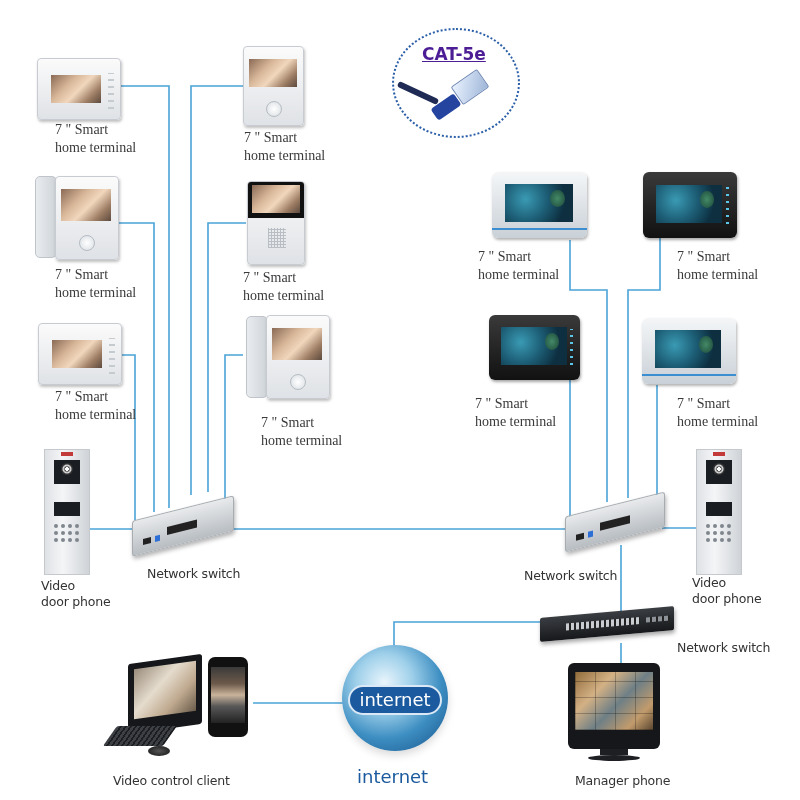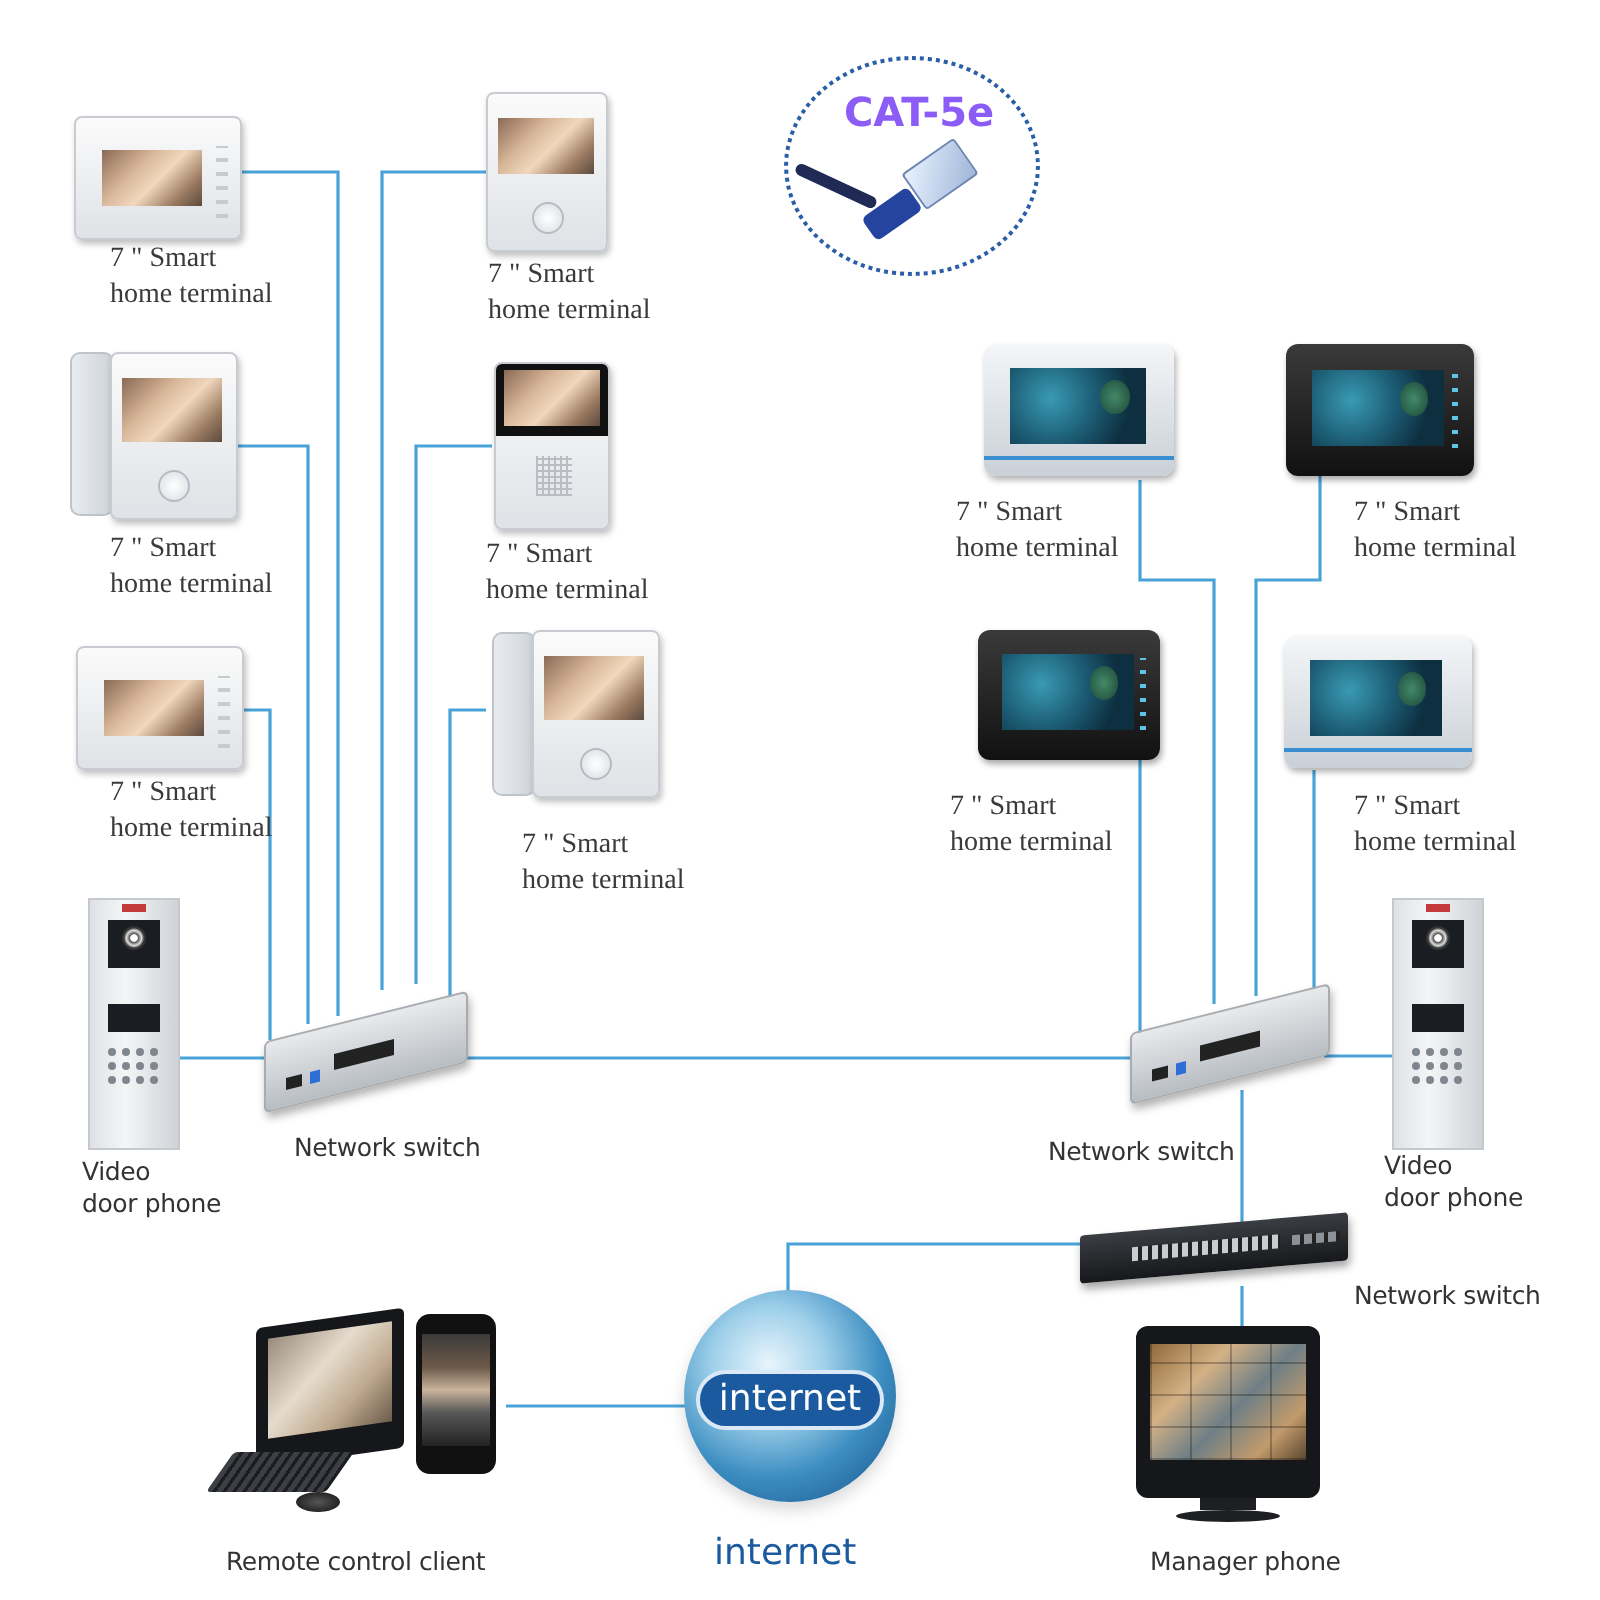--- a/index.html
+++ b/index.html
@@ -28,21 +28,21 @@
   .dp-keys span { width:4px; height:4px; border-radius:50%; background:#7f868d; display:block; }
   .dp-red { position:absolute; background:#c23a3a; }
   
   .switch-box { position:absolute; background:linear-gradient(#e8eaec,#b8bdc2); border:1px solid #a7acb1; transform:skewY(-14deg); border-radius:3px; box-shadow:1px 3px 4px rgba(0,0,0,0.3); }
   .switch-port { position:absolute; background:#222; }
   .switch-blue { position:absolute; background:#2d6fd6; }
   .rack-switch { position:absolute; background:linear-gradient(#3a3d42,#16181b); transform:skewY(-5deg); border-radius:2px; box-shadow:1px 3px 4px rgba(0,0,0,0.35); }
   .rack-ports { position:absolute; background:repeating-linear-gradient(90deg,#c9ccd0 0 3px,#222 3px 5px); }
   
   .cat-circle { position:absolute; border-radius:50%; border:2px dotted #2a5fa8; background:#fff; }
-  .cat-title { position:absolute; font-family:"DejaVu Sans", sans-serif; font-weight:bold; font-size:20px; color:#8b5cf6; }
+  .cat-title { position:absolute; font-family:"DejaVu Sans", sans-serif; font-weight:bold; font-size:17px; color:#4c1d95;text-decoration:underline; }
   .cable { position:absolute; background:#1f2b55; border-radius:3px; }
   .plug { position:absolute; background:linear-gradient(135deg,#e9f2ff,#9fb6d8); border:1px solid #6d86b3; border-radius:2px; }
   
   .globe { position:absolute; border-radius:50%; background:radial-gradient(circle at 40% 35%,#e9f5fc 0%,#9fd0ea 30%,#3d8ec2 60%,#1f5f96 90%); box-shadow:0 4px 8px rgba(0,0,0,0.15); }
   .globe-pill { position:absolute; background:#1b5a9e; border-radius:18px; color:#fff; font-family:"DejaVu Sans", sans-serif; font-size:18px; text-align:center; line-height:26px; border:2px solid #dbe9f6; }
   .internet-label { position:absolute; font-family:"DejaVu Sans", sans-serif; font-size:18px; color:#1b5a9e; }
   
   .monitor { position:absolute; background:#15171a; border-radius:3px; }
   .monitor-screen { position:absolute; background:linear-gradient(135deg,#9a8c7c,#e5dccd 40%,#bfa98f 70%,#6b5c4b); }
   .cctv-screen { position:absolute; background:repeating-linear-gradient(90deg,rgba(0,0,0,0.25) 0 1px,transparent 1px 20px), repeating-linear-gradient(0deg,rgba(0,0,0,0.25) 0 1px,transparent 1px 16px), linear-gradient(135deg,#8f6a3a,#d4b185 30%,#6e7f86 55%,#c29b6c 80%,#5a4630); }
@@ -257,20 +257,20 @@
 <div class="internet-label" style="left:357px;top:766px;">internet</div>
 
 <div class="monitor" style="left:128px;top:659px;width:74px;height:70px;transform:skewY(-8deg);">
   <div class="monitor-screen" style="left:6px;top:6px;width:62px;height:50px;"></div>
 </div>
 <div class="keyboard" style="left:110px;top:726px;width:60px;height:20px;"></div>
 <div class="mouse" style="left:148px;top:746px;width:22px;height:10px;"></div>
 <div class="phone" style="left:208px;top:657px;width:40px;height:80px;">
   <div class="phone-screen" style="left:3px;top:10px;width:34px;height:56px;"></div>
 </div>
-<div class="sans-label" style="left:113px;top:773px;">Remote control client</div>
+<div class="sans-label" style="left:113px;top:773px;">Video control client</div>
 
 <div class="monitor" style="left:568px;top:663px;width:92px;height:86px;border-radius:6px;">
   <div class="cctv-screen" style="left:7px;top:9px;width:78px;height:58px;"></div>
 </div>
 <div class="stand" style="left:600px;top:749px;width:28px;height:6px;"></div>
 <div class="stand" style="left:588px;top:755px;width:52px;height:6px;border-radius:50%;"></div>
 <div class="sans-label" style="left:575px;top:773px;">Manager phone</div>
 
 </body></html>

